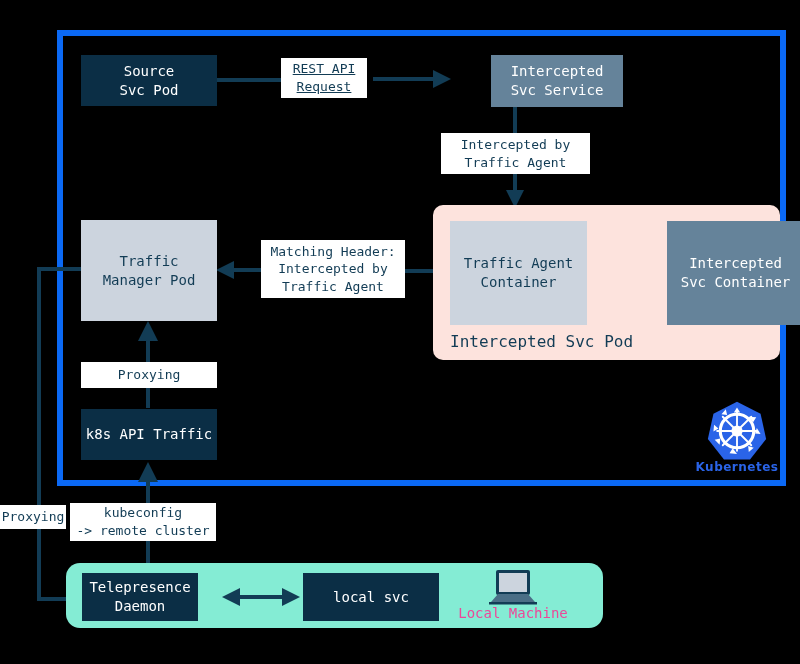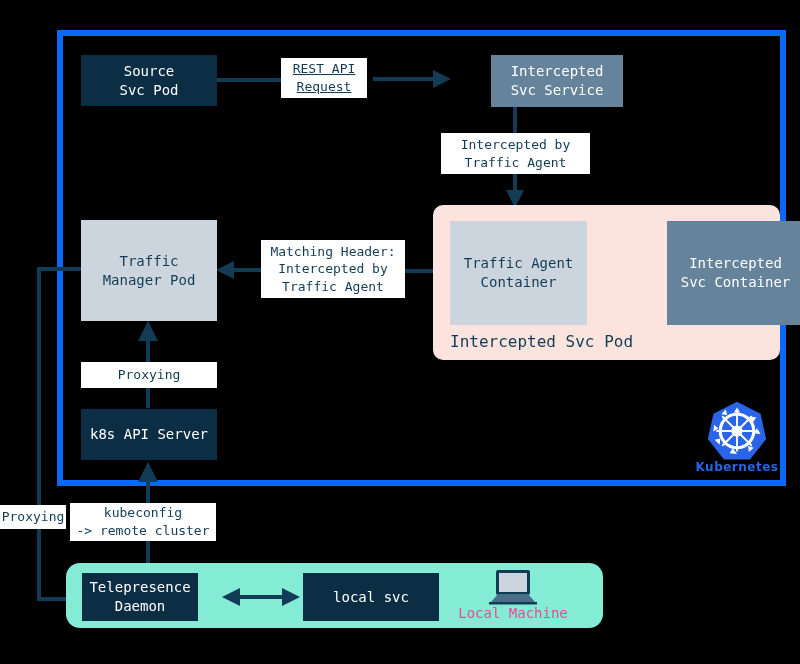--- a/index.html
+++ b/index.html
@@ -160,21 +160,21 @@
 
   <div class="abs node node-pale" style="left:81px; top:220px; width:136px; height:101px;">Traffic
 Manager Pod</div>
 
   <div class="abs label-box" style="left:261px; top:240px; width:144px; height:58px;">Matching Header:
 Intercepted by
 Traffic Agent</div>
 
   <div class="abs label-box" style="left:81px; top:362px; width:136px; height:26px;">Proxying</div>
 
-  <div class="abs node node-dark" style="left:81px; top:409px; width:136px; height:51px;">k8s API Server</div>
+  <div class="abs node node-dark" style="left:81px; top:409px; width:136px; height:51px;">k8s API Traffic</div>
 
   <div class="abs label-box" style="left:70px; top:503px; width:146px; height:38px;">kubeconfig
 -&gt; remote cluster</div>
 
   <div class="abs label-box proxying-side" style="left:0px; top:505px; width:66px; height:24px;">Proxying</div>
 
   <div class="abs" style="left:700px; top:400px; width:74px; height:74px;">
     <svg width="74" height="62" viewBox="0 0 100 100">
       <polygon points="50,3 88,22 97,63 71,96 29,96 3,63 12,22" fill="#2a64e8"></polygon>
       <g fill="#ffffff" stroke="#ffffff" stroke-width="3" stroke-linecap="round">

